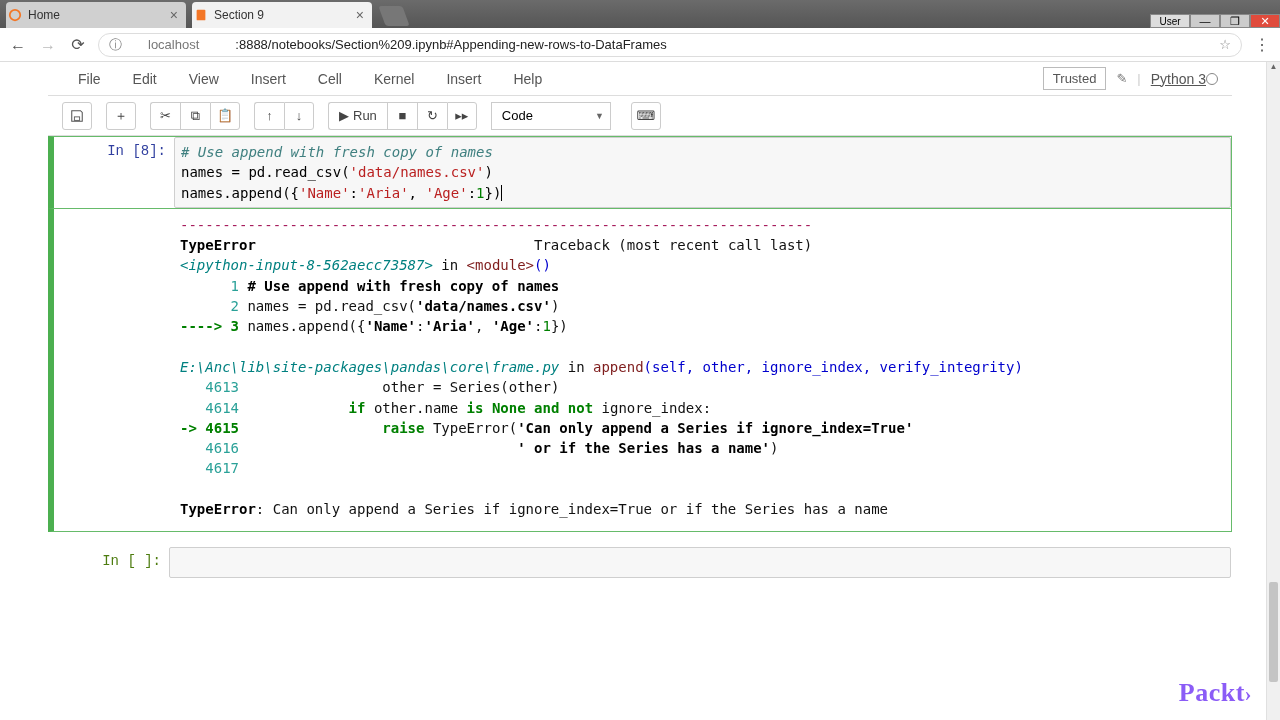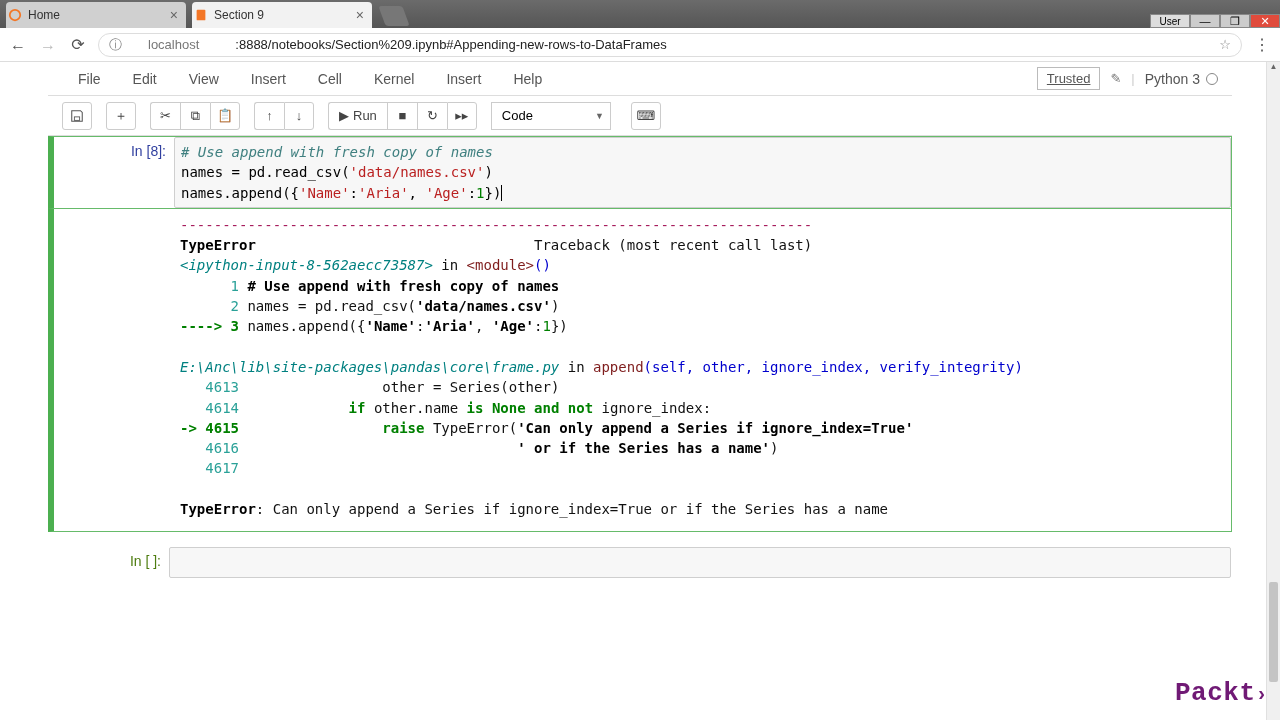--- a/index.html
+++ b/index.html
@@ -22,56 +22,56 @@
 .navicon.disabled { color: #bbb; }
 .urlbox { flex: 1; border: 1px solid #ddd; border-radius: 14px; height: 24px; display: flex; align-items: center; padding: 0 10px; font-size: 13px; color: #333; }
 .urlbox .host { color: #777; margin-left: 20px; }
 .urlbox .rest { color: #222; margin-left: 36px; }
 
 
 .nb-wrap { background: #fff; }
 .menubar { height: 34px; border-bottom: 1px solid #ddd; display: flex; align-items: center; padding: 0 14px; margin: 0 48px;}
 .menu { padding: 6px 16px; color: #555; font-size: 14px; }
 .menubar .right { margin-left: auto; display: flex; align-items: center; gap: 10px;}
-.trusted { border: 1px solid #bbb; padding: 3px 9px; border-radius: 0; font-size: 13px; color:#555;text-decoration:underline;}
-.kernel { color:#555; font-size:14px; display:flex; align-items:center; gap:6px;}
+.trusted { border: 1px solid #bbb; padding: 3px 9px; border-radius: 0; font-size: 13px; color:#555;}
+.kernel { color:#555; font-size:14px; display:flex; align-items:center; text-decoration:underline;}
 .kernelind { width:12px; height:12px; border:1px solid #888; border-radius:50%;}
 
 .toolbar { height: 40px; border-bottom: 1px solid #ddd; display: flex; align-items: center; padding: 4px 14px; gap: 4px; margin: 0 48px;}
 .tbtn { border: 1px solid #ccc; border-radius: 3px; height: 28px; min-width: 30px; display: flex; align-items: center; justify-content: center; background: #fff; font-size: 13px; color:#444;}
 .tgroup { display:flex; }
 .tgroup .tbtn { border-radius: 0; border-right: none;}
 .tgroup .tbtn:first-child { border-radius: 3px 0 0 3px; }
 .tgroup .tbtn:last-child { border-right: 1px solid #ccc; border-radius: 0 3px 3px 0;}
 .tbtn.run { padding: 0 10px; gap: 4px; white-space: nowrap;}
 .celltype { border:1px solid #ccc; height:28px; padding: 0 30px 0 10px; font-size:13px; position:relative; min-width:120px; display:flex; align-items:center;}
 .celltype::after { content:"▼"; position:absolute; right:6px; font-size:9px; color:#666;}
 
 
 .notebook { padding: 0 48px 30px 48px; }
 .cell { display: flex; border: 1px solid transparent; }
 .cell.active { border: 1px solid #66bb6a; border-left: 6px solid #4caf50; }
-.prompt { width: 120px; text-align: right; padding: 6px 8px 0 0; font-family: Liberation Sans, sans-serif; font-size: 14px; color: #303f9f; white-space: nowrap;}
+.prompt { width: 120px; text-align: right; padding: 6px 8px 0 0; font-family: Liberation Mono, monospace; font-size: 14px; color: #303f9f; white-space: nowrap;}
 .empty-prompt { color: #4d7c0f; }
 .inbox { flex: 1; border: 1px solid #cfcfcf; border-radius: 2px; background: #f7f7f7; padding: 4px 6px; font-family: "Menlo", "Consolas", monospace; font-size: 14px; line-height: 1.45; white-space: pre; overflow-x: auto;}
 .inbox .cursor { border-right: 1px solid #000; }
 .outbox { flex:1; font-family: "Menlo","Consolas",monospace; font-size:14px; line-height:1.45; padding: 6px 6px 12px 6px; white-space: pre; color:#111;}
 
 .c-comment { color: #408080; font-style: italic; }
 .c-str { color: #ba2121; }
 .c-num { color: #008000; }
 .c-dash { color: #a71d5d; }
 .c-errname { color: #000000; font-weight: bold; }
 .c-kw { color: #008000; font-weight: bold;}
 .c-cyan { color: #7f1d1d; }
 .c-teal { color: #008080; font-style: italic;}
 .c-blue { color: #0000cd; }
 .c-lineno { color: #2aa198; }
 
-.packt { position:absolute; bottom:12px; right:12px; color:#701a75; font-size:26px; font-weight:600; letter-spacing:0.5px; font-family: Liberation Mono, monospace; }
+.packt { position:absolute; bottom:12px; right:28px; color:#8b5cf6; font-size:26px; font-weight:600; letter-spacing:0.5px; font-family: Liberation Serif, serif; }
 .packt .arr { font-size:20px; }
 
 .scrolltrack { position:absolute; right:0; top:62px; bottom:0; width:14px; background:#f0f0f0; border-left:1px solid #e0e0e0;}
 .scrollarrow { height:14px; font-size:8px; text-align:center; color:#666;}
 .scrollthumb { position:absolute; left:2px; right:2px; top: 520px; height: 100px; background:#c4c4c4; border-radius:2px;}
 
 svg.icon { width:14px; height:14px; }
 </style>
 </head>
 <body>

